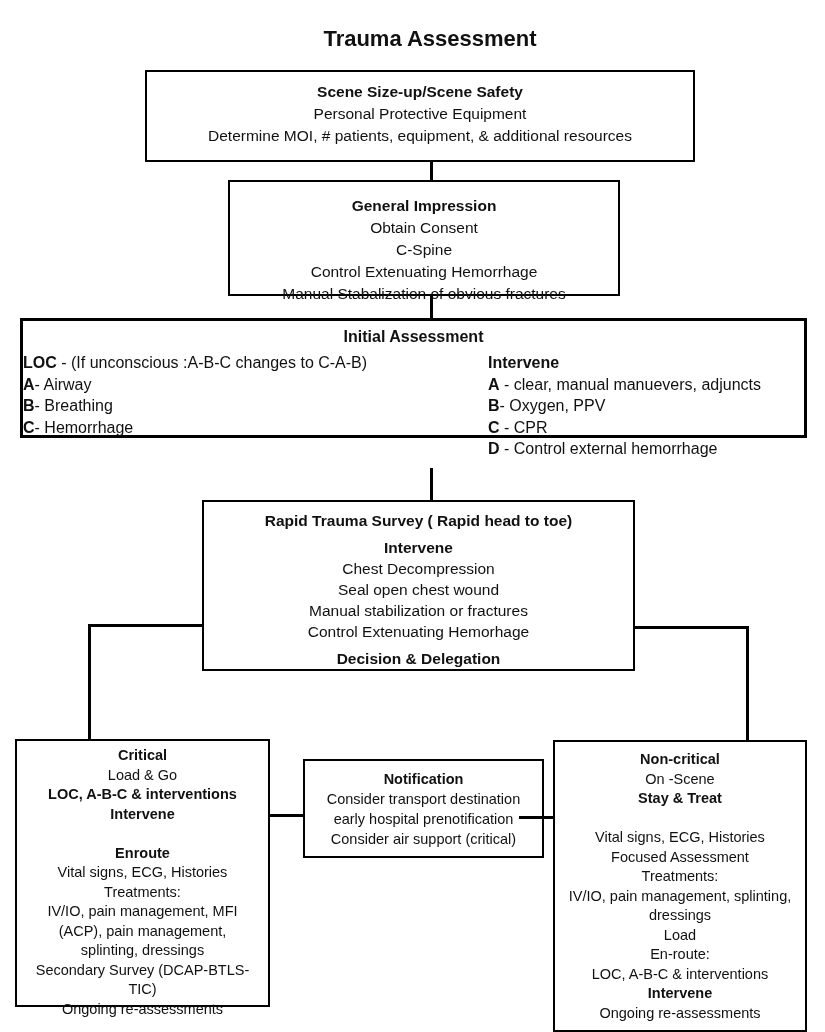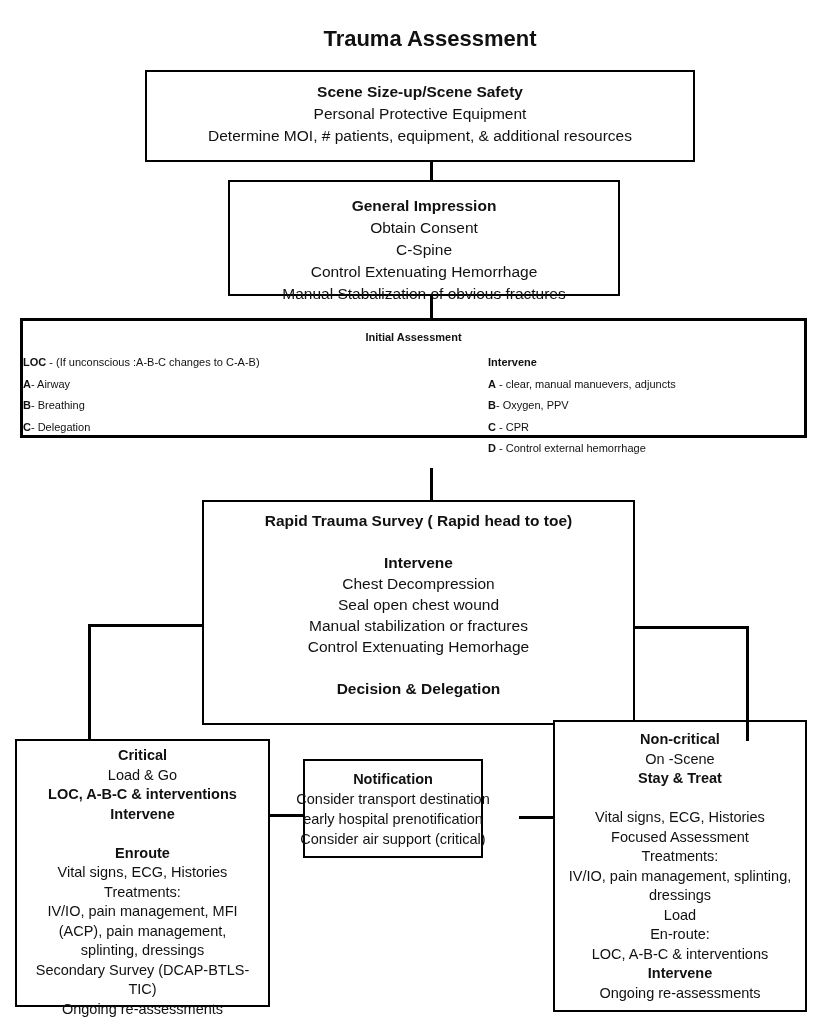--- a/index.html
+++ b/index.html
@@ -21,42 +21,42 @@
 
   
   #box-scene{left:145px;top:70px;width:550px;height:92px;padding-top:9px;font-size:15.5px;}
   #box-scene .line{line-height:22px;min-height:22px;}
 
   
   #box-general{left:228px;top:180px;width:392px;height:116px;padding-top:13px;font-size:15.5px;}
   #box-general .line{line-height:22px;min-height:22px;}
 
   
-  #box-initial{left:20px;top:318px;width:787px;height:120px;border-width:3px;padding-top:5px;font-size:11px;}
+  #box-initial{left:20px;top:318px;width:787px;height:120px;border-width:3px;padding-top:5px;font-size:16px;}
   #box-initial .ia-title{line-height:22px;min-height:22px;}
   .ia-cols{display:flex;width:100%;box-sizing:border-box;margin-top:4px;text-align:left;}
   .ia-left{width:465px;}
   .ia-right{flex:1;}
   .ia-item{line-height:21.5px;min-height:21.5px;}
 
   
-  #box-rapid{left:202px;top:500px;width:433px;height:225px;padding-top:8px;font-size:15.5px;}
+  #box-rapid{left:202px;top:500px;width:433px;height:171px;padding-top:8px;font-size:15.5px;}
   #box-rapid .line{line-height:21px;min-height:21px;}
   #box-rapid .spacer{height:21px;}
 
   
   #box-critical{left:15px;top:739px;width:255px;height:268px;padding-top:5px;font-size:14.5px;}
   #box-critical .line{line-height:19.5px;min-height:19.5px;}
 
   
-  #box-notification{left:303px;top:759px;width:180px;height:99px;padding-top:8px;font-size:14.5px;}
+  #box-notification{left:303px;top:759px;width:241px;height:99px;padding-top:8px;font-size:14.5px;}
   #box-notification .line{line-height:20px;min-height:20px;}
 
   
-  #box-noncritical{left:553px;top:720px;width:254px;height:292px;padding-top:8px;font-size:14.5px;}
+  #box-noncritical{left:553px;top:740px;width:254px;height:292px;padding-top:8px;font-size:14.5px;}
   #box-noncritical .line{line-height:19.5px;min-height:19.5px;}
 
   
   #conn-scene-general{left:430px;top:161px;width:3px;height:20px;}
   #conn-general-initial{left:430px;top:294px;width:3px;height:26px;}
   #conn-initial-rapid{left:430px;top:468px;width:3px;height:34px;}
   #conn-left-h{left:88px;top:624px;width:116px;height:3px;}
   #conn-left-v{left:88px;top:624px;width:3px;height:116px;}
   #conn-right-h{left:634px;top:626px;width:115px;height:3px;}
   #conn-right-v{left:746px;top:626px;width:3px;height:115px;}
@@ -84,21 +84,21 @@
     <div class="line">Manual Stabalization of obvious fractures</div>
   </div>
 
   <div class="box" id="box-initial">
     <div class="line b ia-title">Initial Assessment</div>
     <div class="ia-cols">
       <div class="ia-left">
         <div class="line ia-item"><b class="b">LOC</b><span> -  (If unconscious :A-B-C changes to C-A-B)</span></div>
         <div class="line ia-item"><b class="b">A</b><span>- Airway</span></div>
         <div class="line ia-item"><b class="b">B</b><span>- Breathing</span></div>
-        <div class="line ia-item"><b class="b">C</b><span>- Delegation</span></div>
+        <div class="line ia-item"><b class="b">C</b><span>- Hemorrhage</span></div>
       </div>
       <div class="ia-right">
         <div class="line ia-item b">Intervene</div>
         <div class="line ia-item"><b class="b">A</b><span> - clear, manual manuevers, adjuncts</span></div>
         <div class="line ia-item"><b class="b">B</b><span>- Oxygen, PPV</span></div>
         <div class="line ia-item"><b class="b">C</b><span> - CPR</span></div>
         <div class="line ia-item"><b class="b">D</b><span> - Control external hemorrhage</span></div>
       </div>
     </div>
   </div>

